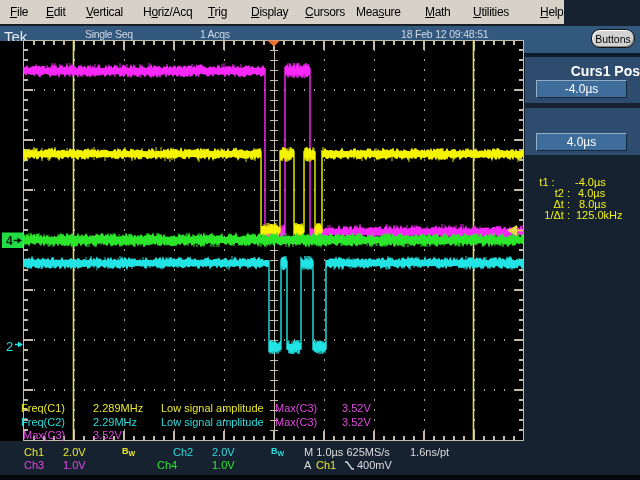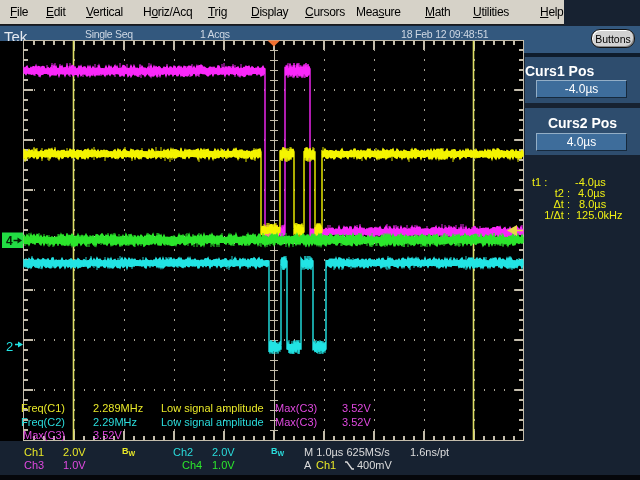--- a/index.html
+++ b/index.html
@@ -79,39 +79,38 @@
   <div style="position:absolute;left:24px;top:446px;color:#e8e828;font-size:11px;font-weight:normal;white-space:pre;">Ch1</div>
 <div style="position:absolute;left:63px;top:446px;color:#e8e828;font-size:11px;font-weight:normal;white-space:pre;">2.0V</div>
 <div style="position:absolute;left:122px;top:446px;color:#e8e828;font-size:9px;font-weight:bold;white-space:pre;">B<span style="font-size:7px;vertical-align:-2px">W</span></div>
 <div style="position:absolute;left:173px;top:446px;color:#2adcdc;font-size:11px;font-weight:normal;white-space:pre;">Ch2</div>
 <div style="position:absolute;left:212px;top:446px;color:#2adcdc;font-size:11px;font-weight:normal;white-space:pre;">2.0V</div>
 <div style="position:absolute;left:271px;top:446px;color:#2adcdc;font-size:9px;font-weight:bold;white-space:pre;">B<span style="font-size:7px;vertical-align:-2px">W</span></div>
 <div style="position:absolute;left:304px;top:446px;color:#dcdcdc;font-size:11px;font-weight:normal;white-space:pre;">M 1.0µs 625MS/s</div>
 <div style="position:absolute;left:410px;top:446px;color:#dcdcdc;font-size:11px;font-weight:normal;white-space:pre;">1.6ns/pt</div>
 <div style="position:absolute;left:24px;top:459px;color:#e049e0;font-size:11px;font-weight:normal;white-space:pre;">Ch3</div>
 <div style="position:absolute;left:63px;top:459px;color:#e049e0;font-size:11px;font-weight:normal;white-space:pre;">1.0V</div>
-<div style="position:absolute;left:182px;top:459px;color:#2ce62c;font-size:11px;font-weight:normal;white-space:pre;">Ch4</div>
+<div style="position:absolute;left:157px;top:459px;color:#2ce62c;font-size:11px;font-weight:normal;white-space:pre;">Ch4</div>
 <div style="position:absolute;left:212px;top:459px;color:#2ce62c;font-size:11px;font-weight:normal;white-space:pre;">1.0V</div>
 <div style="position:absolute;left:304px;top:459px;color:#dcdcdc;font-size:11px;font-weight:normal;white-space:pre;">A</div>
 <div style="position:absolute;left:316px;top:459px;color:#e8e828;font-size:11px;font-weight:normal;white-space:pre;">Ch1</div>
 <div style="position:absolute;left:357px;top:459px;color:#dcdcdc;font-size:11px;font-weight:normal;white-space:pre;">400mV</div>
 <svg width="11" height="10" viewBox="0 0 11 10" style="position:absolute;left:344px;top:461px">
     <path d="M1 1h2l5 7h2" stroke="#d8d8d8" stroke-width="1.3" fill="none"></path>
   </svg>
 
 <div style="position:absolute;left:525px;top:57px;width:115px;height:46px;background:#2e4d6e">
-  <div style="position:absolute;left:0;top:6px;width:115px;text-align:left;color:#fff;font-size:14px;font-weight:bold">Curs1 Pos</div>
+  <div style="position:absolute;left:0;top:6px;width:115px;text-align:right;color:#fff;font-size:14px;font-weight:bold">Curs1 Pos</div>
   <div style="position:absolute;left:11px;top:23px;width:91px;height:18px;background:#3e6d9b;border:1px solid;border-color:#93aec6 #16293c #16293c #93aec6;text-align:center;color:#fff;font-size:12px;line-height:17px">-4.0µs</div>
 </div>
 <div style="position:absolute;left:525px;top:108px;width:115px;height:47px;background:#2e4d6e">
-  <div style="position:absolute;left:0;top:7px;width:115px;text-align:center;color:#fff;font-size:14px;font-weight:bold">Curs2 Pos</div>
   <div style="position:absolute;left:11px;top:25px;width:91px;height:18px;background:#3e6d9b;border:1px solid;border-color:#93aec6 #16293c #16293c #93aec6;text-align:center;color:#fff;font-size:12px;line-height:17px">4.0µs</div>
 </div>
 <div style="position:absolute;left:524px;top:177px;color:#f0f014;font-size:11px;line-height:11px">
-  <div style="position:absolute;left:8px;top:0;width:46px;text-align:left">t1 :</div>
+  <div style="position:absolute;left:0;top:0;width:46px;text-align:center">t1 :</div>
     <div style="position:absolute;left:51px;top:0">-4.0µs</div>
   <div style="position:absolute;left:0;top:11px;width:46px;text-align:right">t2 :</div>
     <div style="position:absolute;left:54px;top:11px">4.0µs</div>
   <div style="position:absolute;left:0;top:22px;width:46px;text-align:right">Δt :</div>
     <div style="position:absolute;left:55px;top:22px">8.0µs</div>
   <div style="position:absolute;left:0;top:33px;width:46px;text-align:right">1/Δt :</div>
     <div style="position:absolute;left:52px;top:33px">125.0kHz</div>
 </div>
 
   <div style="position:absolute;left:0;top:475px;width:640px;height:5px;background:#05070b"></div>

